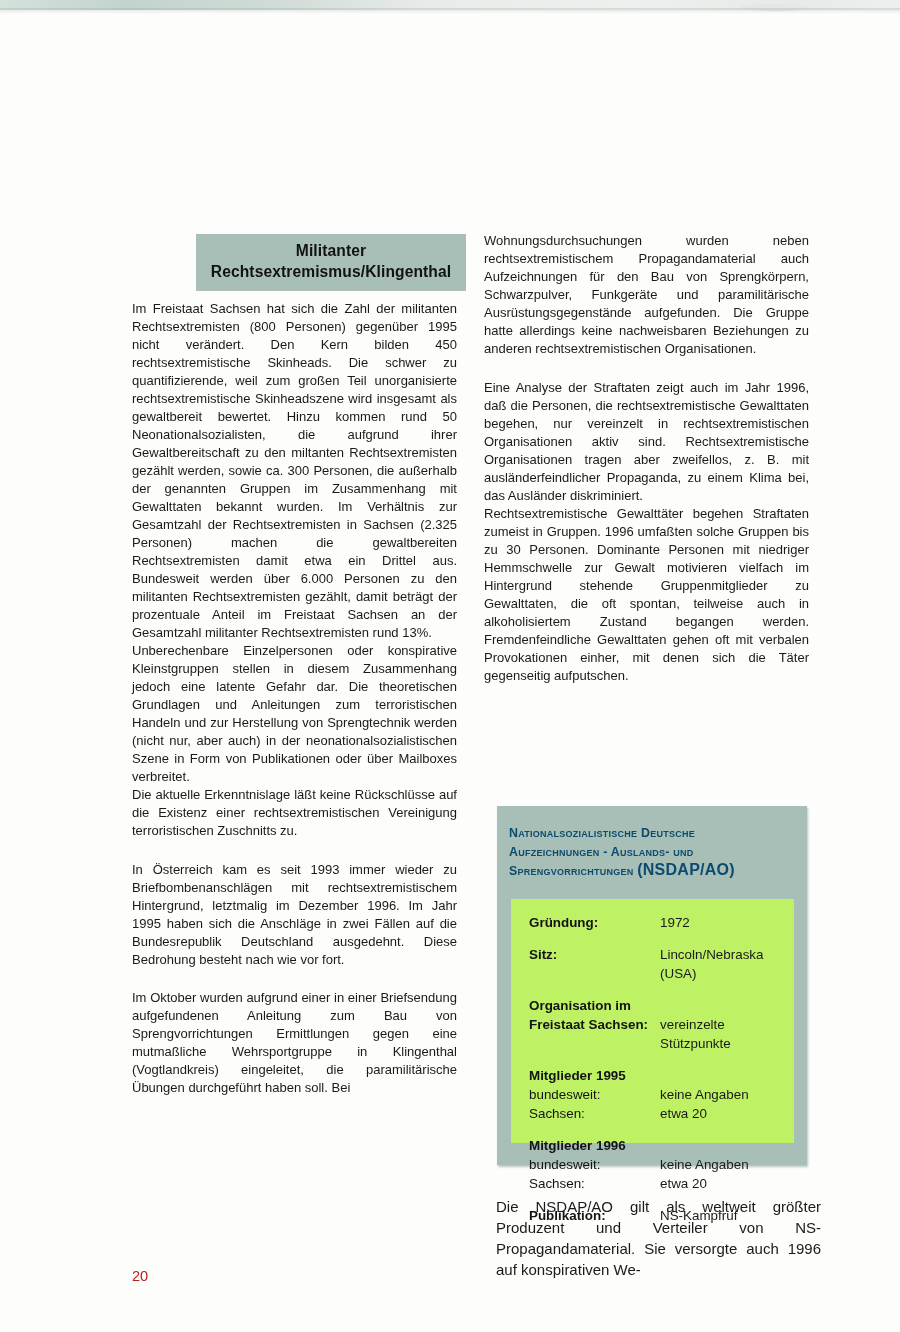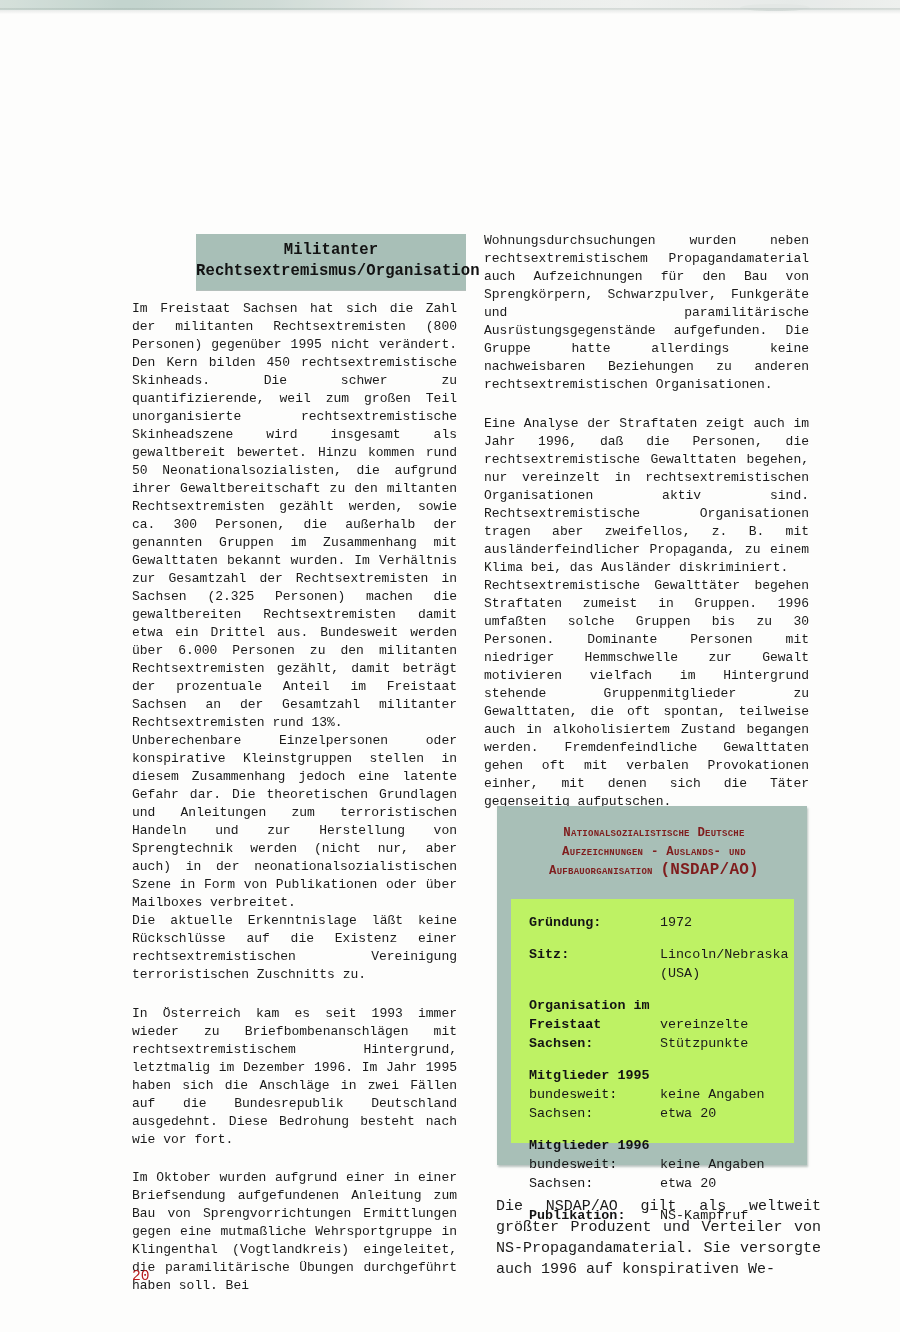--- a/index.html
+++ b/index.html
@@ -6,21 +6,21 @@
     margin: 0;
     padding: 0;
     background: #ffffff;
   }
   .page {
     position: relative;
     width: 900px;
     height: 1332px;
     background: #fdfdfc;
     overflow: hidden;
-    font-family: Liberation Mono, monospace;
+    font-family: Liberation Sans, sans-serif;
     color: #1a1a1a;
   }
 
   
   .scan-edge-top {
     position: absolute;
     left: 0; top: 0;
     width: 900px; height: 10px;
     background: linear-gradient(to right,
       #cfdcd6 0%, #b9cdc6 14%, #c8d6d0 30%,
@@ -94,26 +94,25 @@
   .infobox {
     position: absolute;
     left: 497px;
     top: 806px;
     width: 310px;
     height: 359px;
     background: #a8bfb7;
     box-shadow: 1px 2px 2px rgba(130,148,142,.55);
   }
   .infobox-title {
-    padding: 18px 16px 12px 20px;
-    text-align: center;
+    padding: 18px 16px 12px 12px;
     font-weight: bold;
     font-size: 12.4px;
     line-height: 18.5px;
-    color: #7f1d1d;
+    color: #0c4a6e;
     font-variant: small-caps;
     letter-spacing: .25px;
   }
   .infobox-title .big {
     font-variant: normal;
     font-size: 16px;
   }
   .infobox-panel {
     position: absolute;
     left: 14px;
@@ -168,21 +167,21 @@
 
 <div class="page">
 
   <div class="scan-edge-top">
     <div class="scan-blob"></div>
   </div>
 
   <div class="heading-box">
     <div class="htext">
       <div>Militanter</div>
-      <div>Rechtsextremismus/Organisation</div>
+      <div>Rechtsextremismus/Klingenthal</div>
     </div>
   </div>
 
   <div class="col col-left">
     <p>Im Freistaat Sachsen hat sich die Zahl der militanten Rechtsextremisten (800 Personen) gegenüber 1995 nicht verändert. Den Kern bilden 450 rechtsextremistische Skinheads. Die schwer zu quantifizierende, weil zum großen Teil unorganisierte rechtsextremistische Skinheadszene wird insgesamt als gewaltbereit bewertet. Hinzu kommen rund 50 Neonationalsozialisten, die aufgrund ihrer Gewaltbereitschaft zu den miltanten Rechtsextremisten gezählt werden, sowie ca. 300 Personen, die außerhalb der genannten Gruppen im Zusammenhang mit Gewalttaten bekannt wurden. Im Verhältnis zur Gesamtzahl der Rechtsextremisten in Sachsen (2.325 Personen) machen die gewaltbereiten Rechtsextremisten damit etwa ein Drittel aus. Bundesweit werden über 6.000 Personen zu den militanten Rechtsextremisten gezählt, damit beträgt der prozentuale Anteil im Freistaat Sachsen an der Gesamtzahl militanter Rechtsextremisten rund 13%.</p>
     <p>Unberechenbare Einzelpersonen oder konspirative Kleinstgruppen stellen in diesem Zusammenhang jedoch eine latente Gefahr dar. Die theoretischen Grundlagen und Anleitungen zum terroristischen Handeln und zur Herstellung von Sprengtechnik werden (nicht nur, aber auch) in der neonationalsozialistischen Szene in Form von Publikationen oder über Mailboxes verbreitet.</p>
     <p>Die aktuelle Erkenntnislage läßt keine Rückschlüsse auf die Existenz einer rechtsextremistischen Vereinigung terroristischen Zuschnitts zu.</p>
     <p class="gap-before">In Österreich kam es seit 1993 immer wieder zu Briefbombenanschlägen mit rechtsextremistischem Hintergrund, letztmalig im Dezember 1996. Im Jahr 1995 haben sich die Anschläge in zwei Fällen auf die Bundesrepublik Deutschland ausgedehnt. Diese Bedrohung besteht nach wie vor fort.</p>
     <p class="gap-before">Im Oktober wurden aufgrund einer in einer Briefsendung aufgefundenen Anleitung zum Bau von Sprengvorrichtungen Ermittlungen gegen eine mutmaßliche Wehrsportgruppe in Klingenthal (Vogtlandkreis) eingeleitet, die paramilitärische Übungen durchgeführt haben soll. Bei</p>
   </div>
@@ -190,21 +189,21 @@
   <div class="col col-right">
     <p>Wohnungsdurchsuchungen wurden neben rechtsextremistischem Propagandamaterial auch Aufzeichnungen für den Bau von Sprengkörpern, Schwarzpulver, Funkgeräte und paramilitärische Ausrüstungsgegenstände aufgefunden. Die Gruppe hatte allerdings keine nachweisbaren Beziehungen zu anderen rechtsextremistischen Organisationen.</p>
     <p class="gap-before">Eine Analyse der Straftaten zeigt auch im Jahr 1996, daß die Personen, die rechtsextremistische Gewalttaten begehen, nur vereinzelt in rechtsextremistischen Organisationen aktiv sind. Rechtsextremistische Organisationen tragen aber zweifellos, z. B. mit ausländerfeindlicher Propaganda, zu einem Klima bei, das Ausländer diskriminiert.</p>
     <p>Rechtsextremistische Gewalttäter begehen Straftaten zumeist in Gruppen. 1996 umfaßten solche Gruppen bis zu 30 Personen. Dominante Personen mit niedriger Hemmschwelle zur Gewalt motivieren vielfach im Hintergrund stehende Gruppenmitglieder zu Gewalttaten, die oft spontan, teilweise auch in alkoholisiertem Zustand begangen werden. Fremdenfeindliche Gewalttaten gehen oft mit verbalen Provokationen einher, mit denen sich die Täter gegenseitig aufputschen.</p>
   </div>
 
   <div class="infobox">
     <div class="infobox-title">
       <span>Nationalsozialistische Deutsche</span><br>
       <span>Aufzeichnungen - Auslands- und</span><br>
-      <span>Aufbauorganisation </span><span class="big">(NSDAP/AO)</span>
+      <span>Sprengvorrichtungen </span><span class="big">(NSDAP/AO)</span>
     </div>
 
     <div class="infobox-panel">
 
       <div class="info-row">
         <div class="lbl">Gründung:</div>
         <div class="val">1972</div>
       </div>
 
       <div class="spacer-sm"></div>

